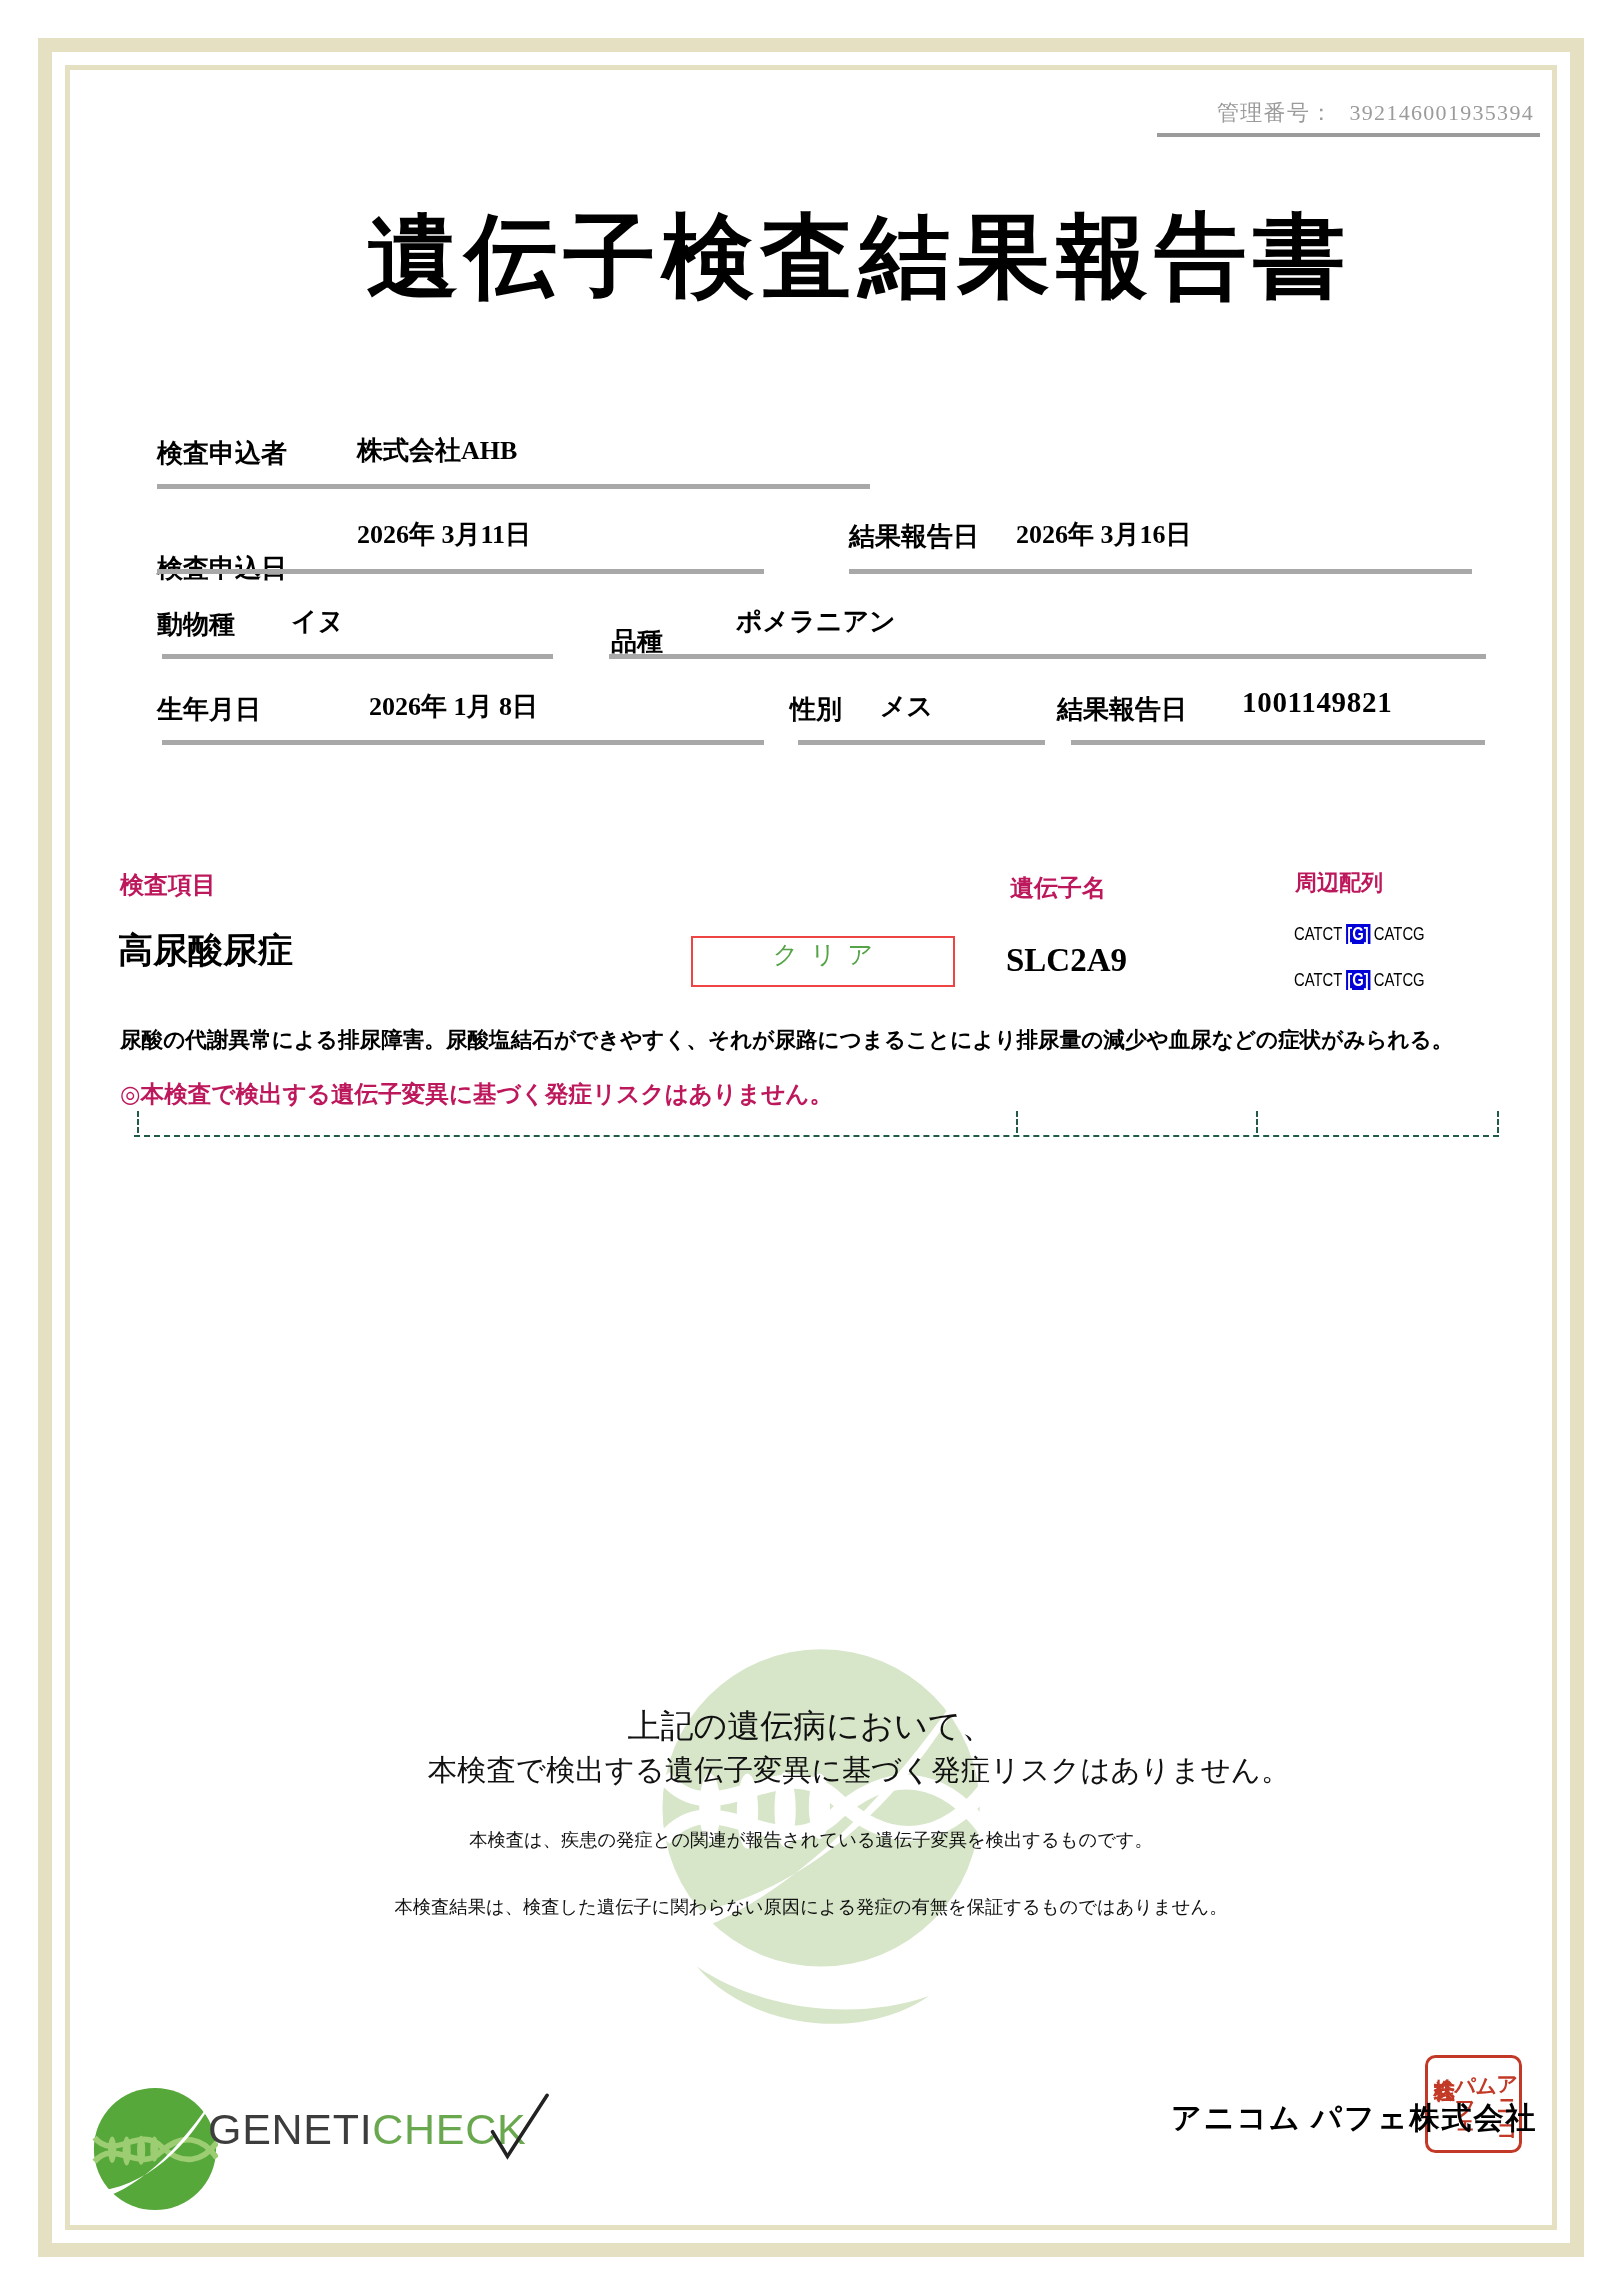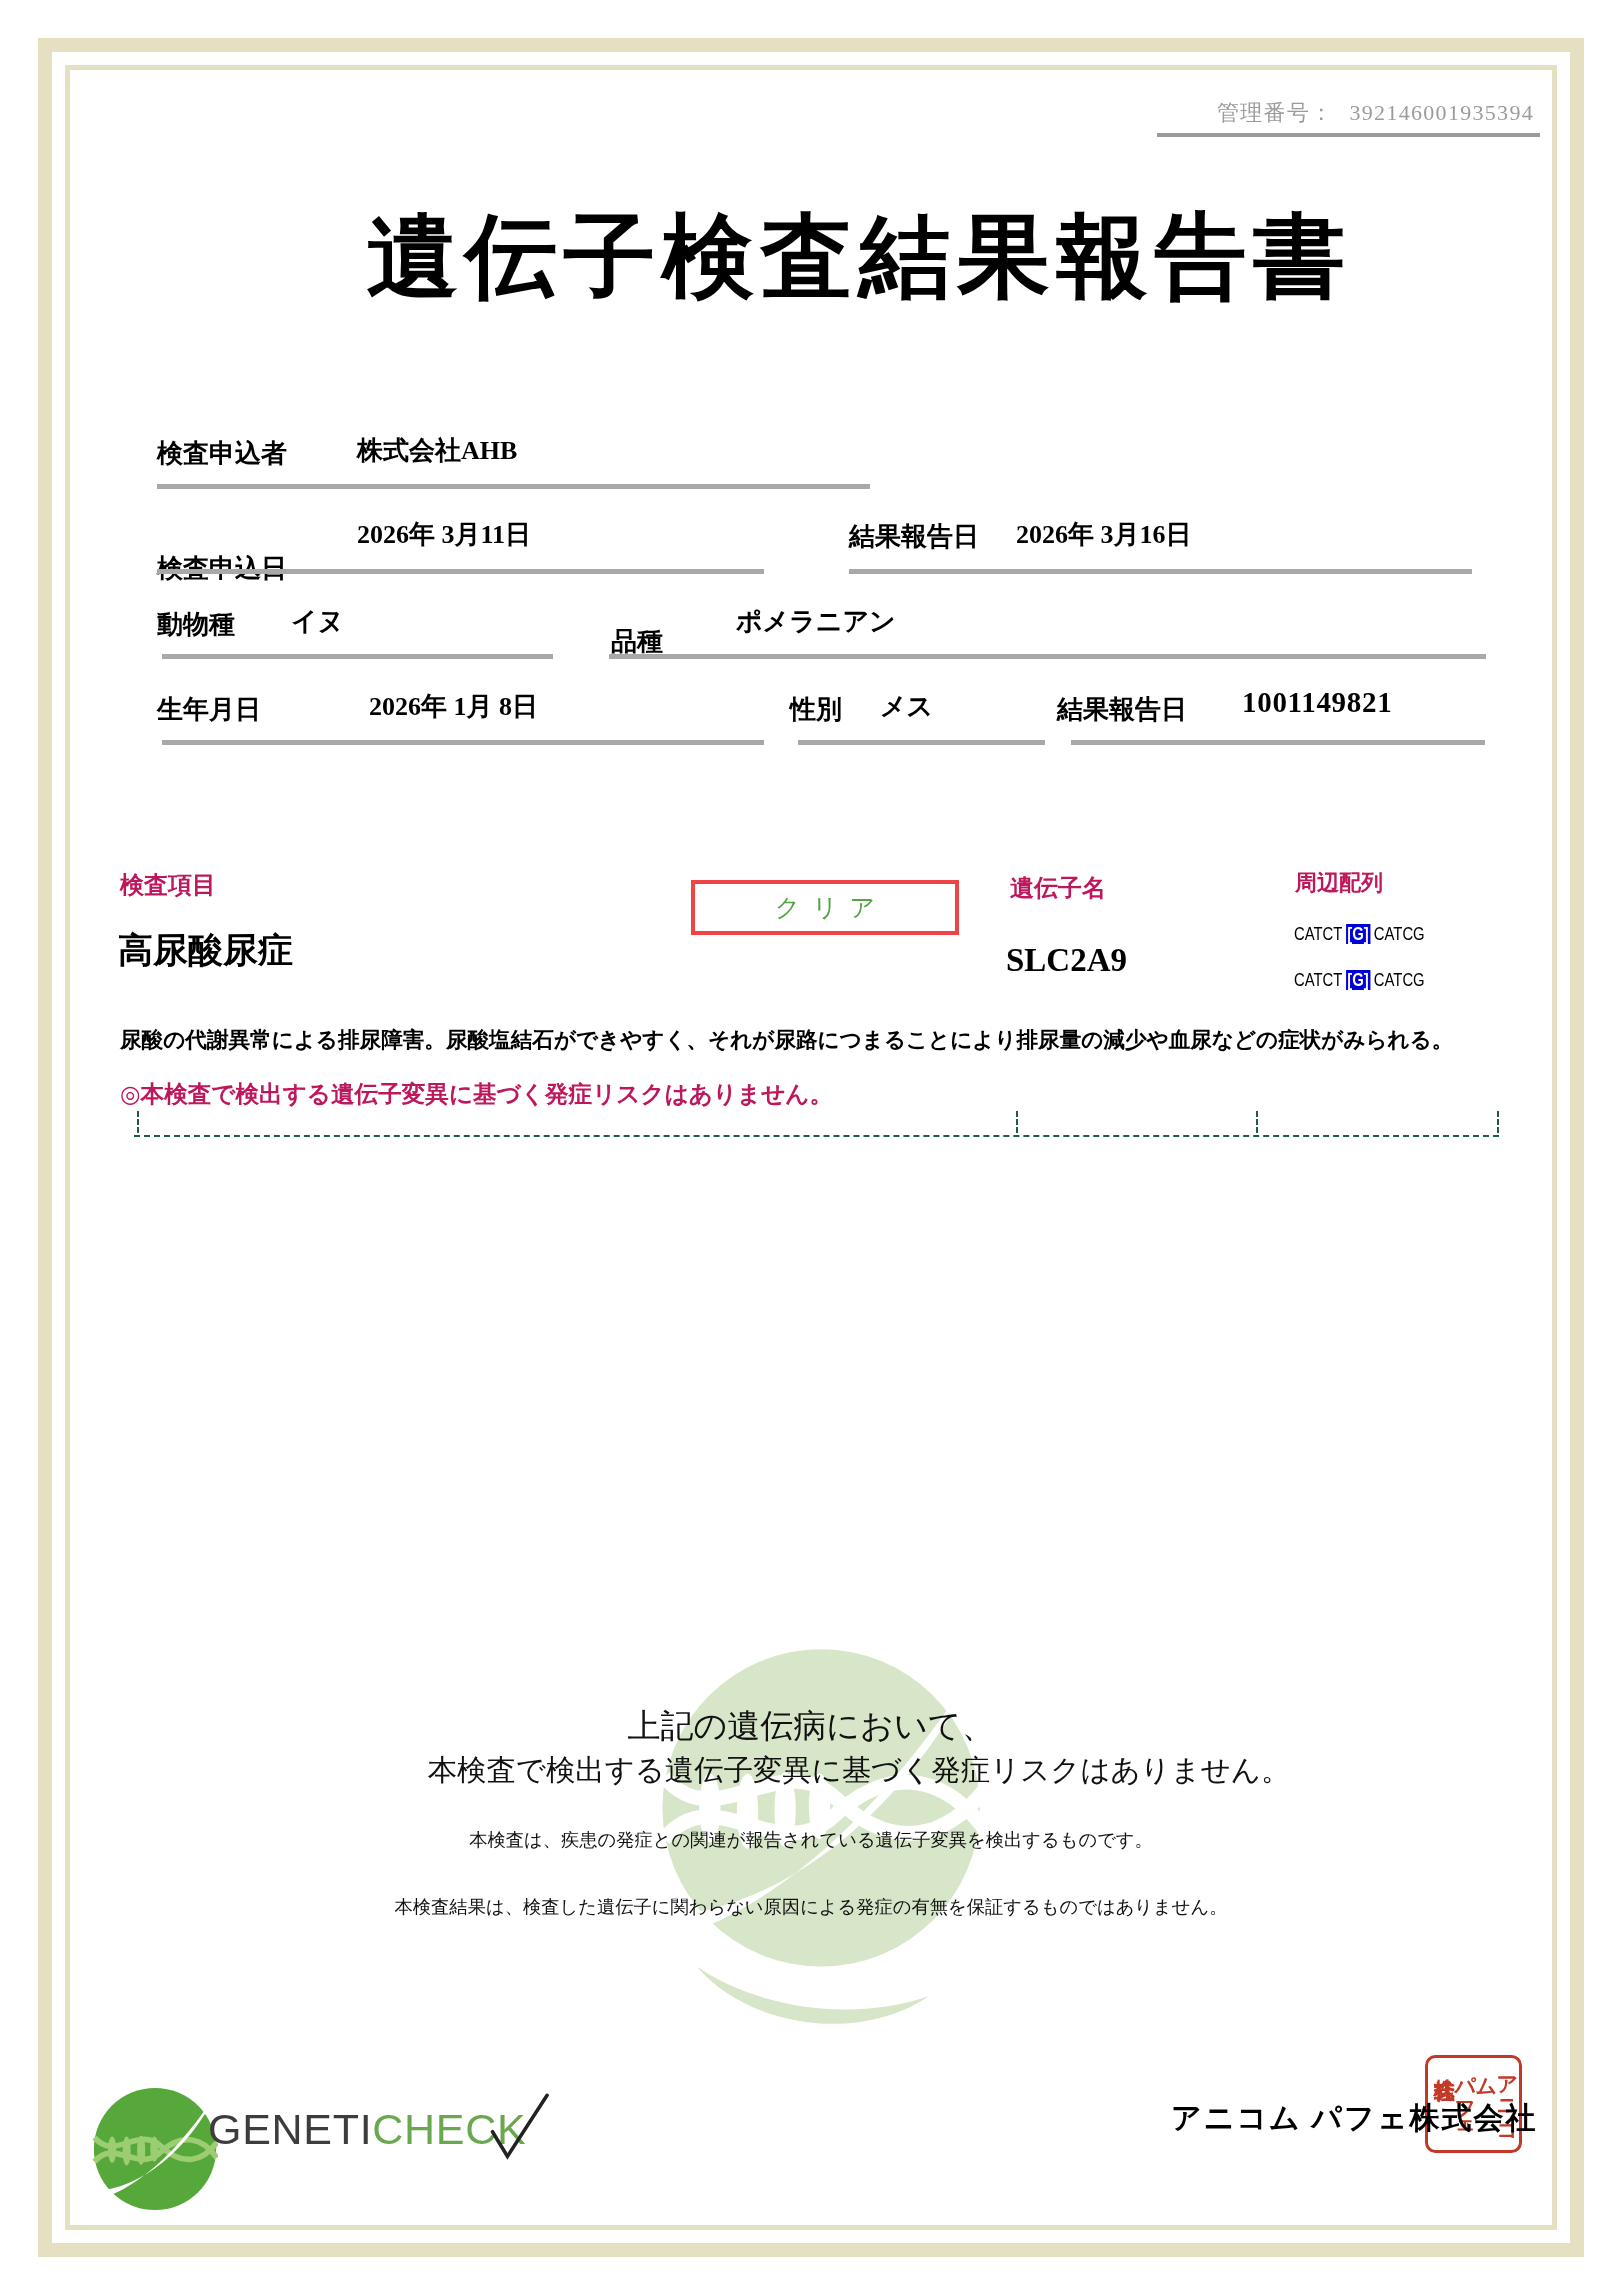--- a/index.html
+++ b/index.html
@@ -18,22 +18,22 @@
   .title{top:211px;left:0;width:100%;text-align:center;font-size:92px;font-weight:600;
          letter-spacing:6.5px;line-height:1;white-space:nowrap;padding-left:48px;}
 
   .flabel{font-size:26px;font-weight:700;white-space:nowrap;line-height:1.1;}
   .fvalue{font-size:26px;font-weight:600;white-space:nowrap;line-height:1.1;}
   .uline{height:4.6px;background:#a8a8a8;}
 
   .green{color:#be185d;}
   .sec-h{font-size:24px;font-weight:700;white-space:nowrap;}
   .disease{top:927px;left:118px;font-size:35px;font-weight:700;white-space:nowrap;}
-  .clear-box{top:880px;left:691px;width:260px;height:47px;border:4px solid #ef4444;
-             display:flex;align-items:center;justify-content:center;}
+  .clear-box{top:936px;left:691px;width:260px;height:47px;border:2px solid #ef4444;
+             display:flex;align-items:flex-start;justify-content:center;}
   .clear-box span{font-size:25px;letter-spacing:11.8px;padding-left:11.8px;color:#55a347;}
   .gene{top:942px;left:1006px;font-size:33px;font-weight:600;white-space:nowrap;}
   .seq{left:1294px;font-size:17.7px;font-weight:500;white-space:nowrap;
        font-family:"Liberation Sans","DejaVu Sans",sans-serif;
        transform:scaleX(0.84);transform-origin:0 50%;}
   .seq .variant{background:#0000d8;color:#ffffff;padding:0 2px;margin:0 3.9px;font-weight:700;}
   .desc{top:1026px;left:120px;width:1387px;font-size:21.6px;font-weight:700;line-height:1.35;}
   .risk{top:1078px;left:120px;font-size:23.6px;font-weight:700;white-space:nowrap;}
 
   .vdash{top:1111px;width:0;height:22px;border-left:2px dashed #1f5b46;}

